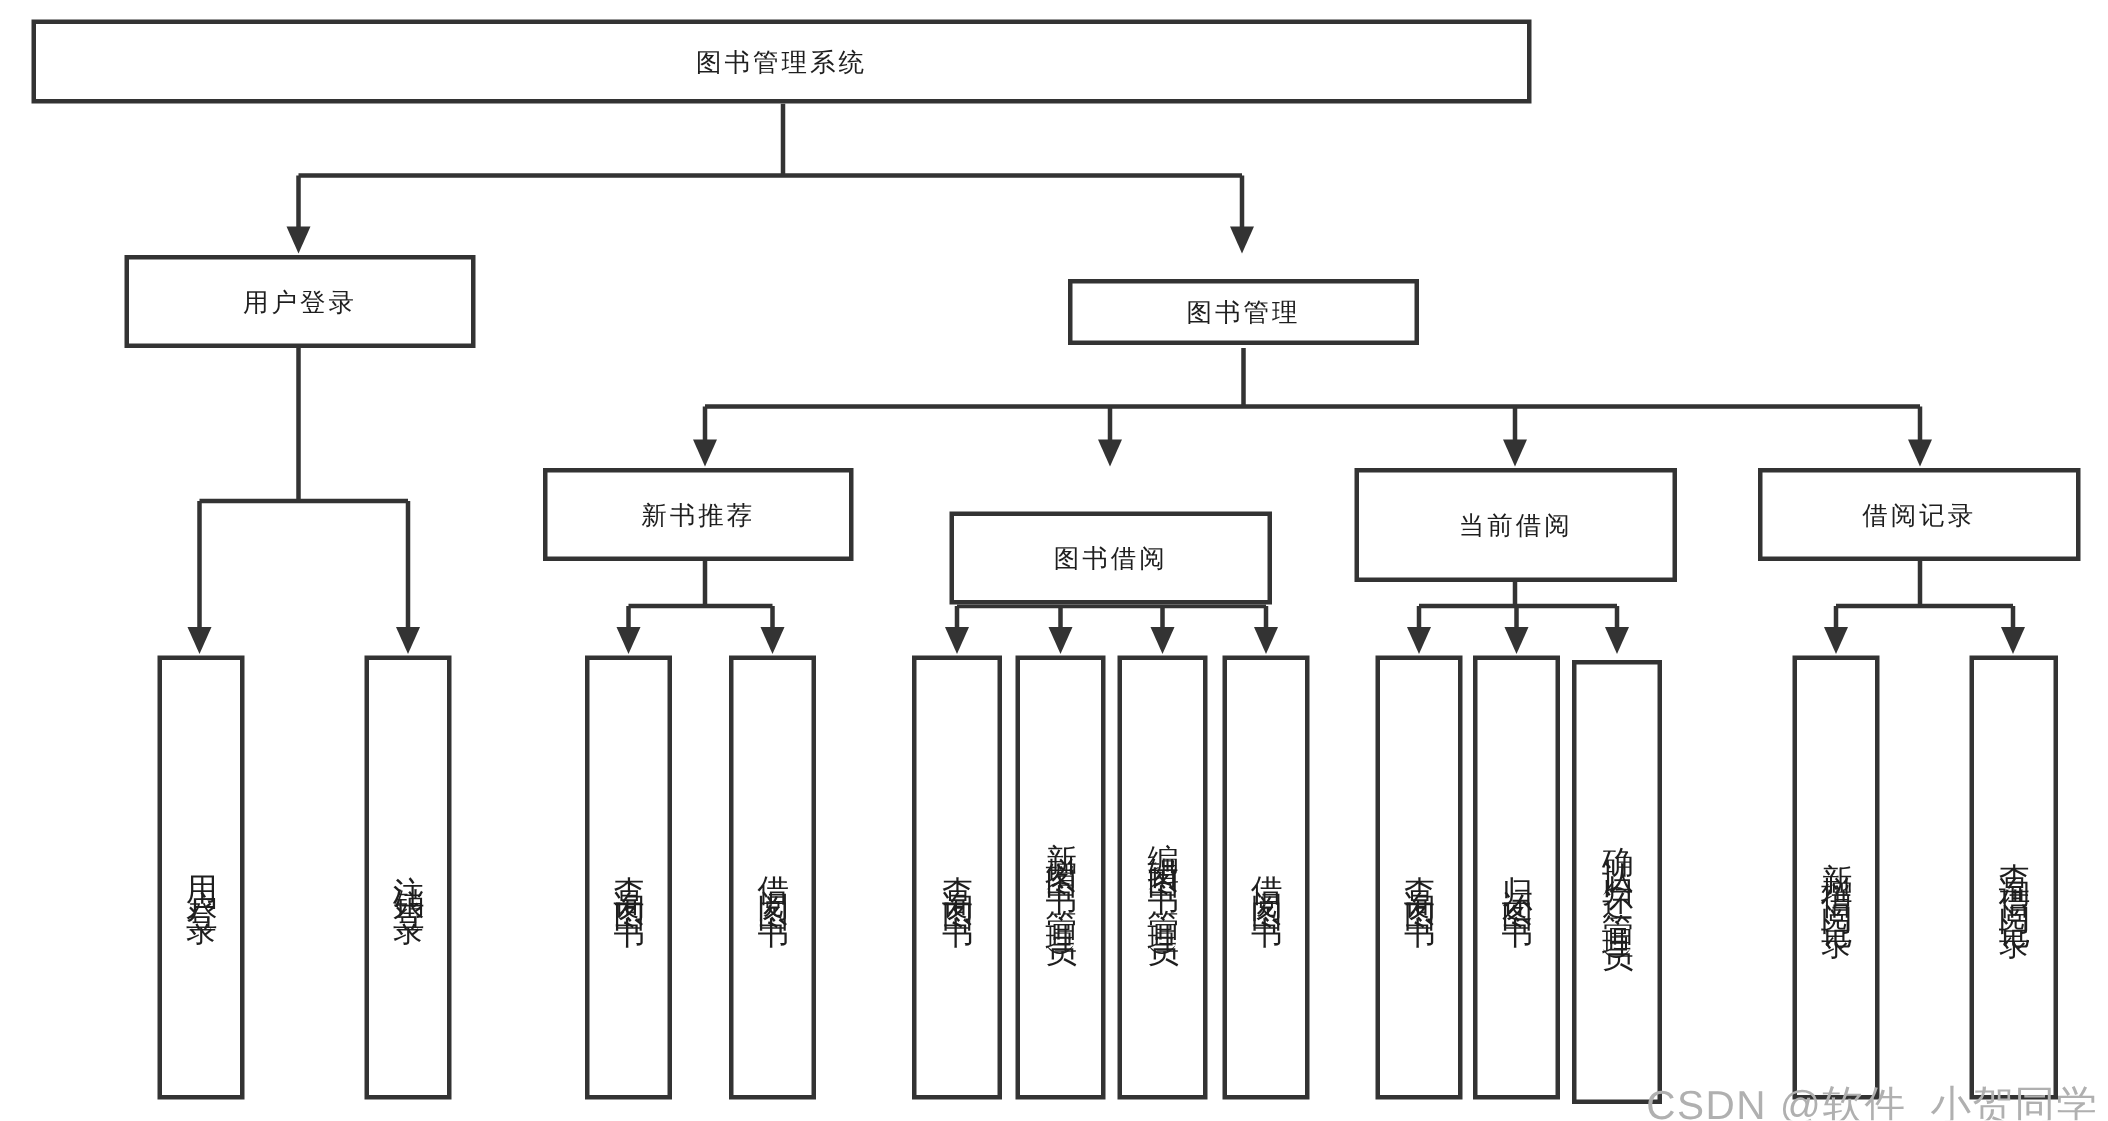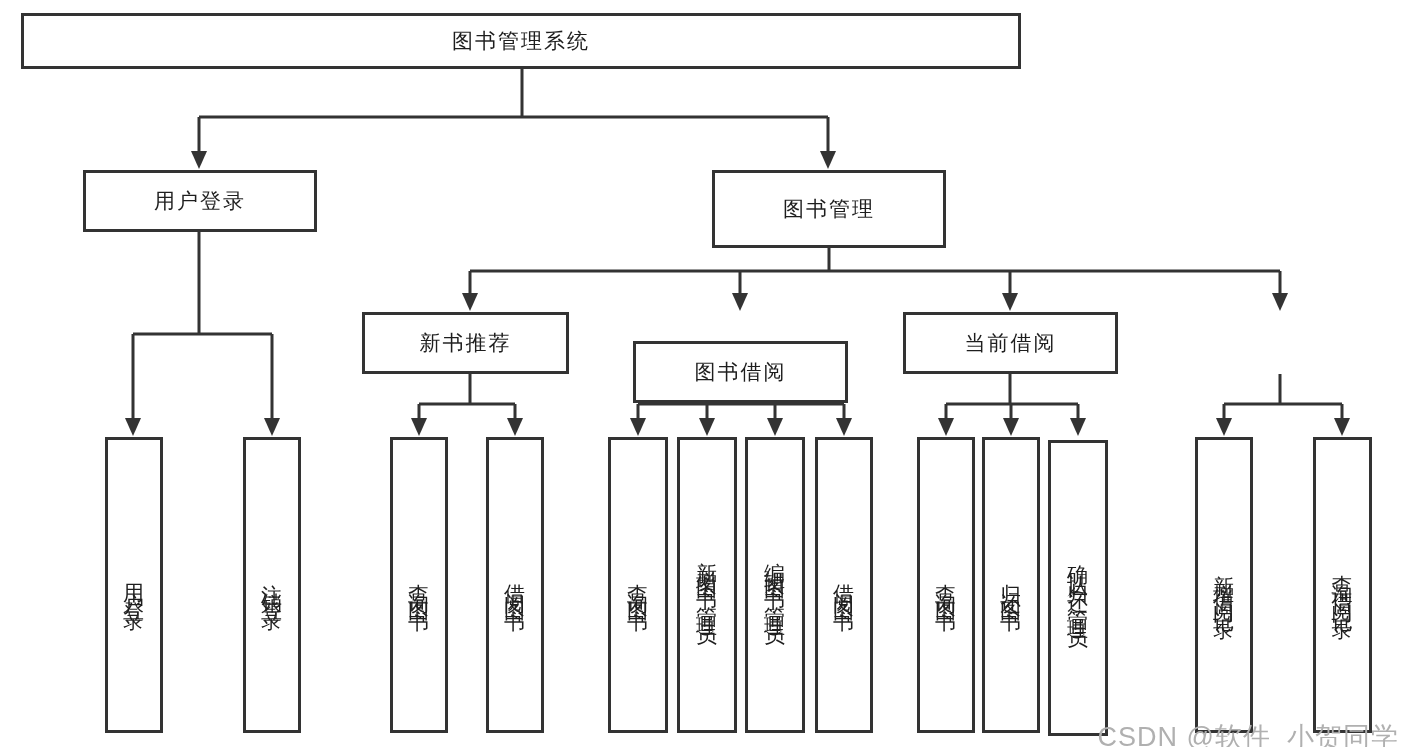--- a/index.html
+++ b/index.html
@@ -21,21 +21,21 @@
   .wires{position:absolute;left:0;top:0;width:1405px;height:747px;}
   .wire{stroke:var(--line);stroke-width:3;fill:none;}
   .arrowhead{fill:var(--line);stroke:none;}
   .node{
     position:absolute;box-sizing:border-box;
     background:var(--box-fill);
     border:3px solid var(--box-border);
     display:flex;align-items:center;justify-content:center;
     color:var(--text);
   }
-  .h-label{font-size:21px;letter-spacing:2px;white-space:nowrap;}
+  .h-label{font-size:17px;letter-spacing:2px;white-space:nowrap;}
   .v-label{
     writing-mode:vertical-rl;
     text-orientation:mixed;
     font-size:21px;
     letter-spacing:9px;
     line-height:1.1;
     white-space:nowrap;
   }
   .watermark{
     position:absolute;top:719px;right:6px;
@@ -85,32 +85,35 @@
     <polygon class="arrowhead" points="1334,418 1350,418 1342,436"></polygon>
   </svg>
 
   <div class="node" style="left:21px;top:13px;width:1000px;height:56px;">
     <span class="h-label">图书管理系统</span>
   </div>
 
   <div class="node" style="left:83px;top:170px;width:234px;height:62px;">
     <span class="h-label">用户登录</span>
   </div>
-  <div class="node" style="left:712px;top:170px;width:234px;height:78px;align-items:center;">
+  <div class="node" style="left:712px;top:186px;width:234px;height:44px;align-items:center;">
     <span class="h-label">图书管理</span>
   </div>
 
   <div class="node" style="left:362px;top:312px;width:207px;height:62px;">
     <span class="h-label">新书推荐</span>
   </div>
   <div class="node" style="left:633px;top:312px;width:215px;height:62px;margin-top:29px;">
     <span class="h-label">图书借阅</span>
   </div>
-  <div class="node" style="left:903px;top:312px;width:215px;height:62px;">
+  <div class="node" style="left:903px;top:312px;width:215px;height:76px;">
     <span class="h-label">当前借阅</span>
+  </div>
+  <div class="node" style="left:1172px;top:312px;width:215px;height:62px;">
+    <span class="h-label">借阅记录</span>
   </div>
 
   <div class="node" style="left:105px;top:437px;width:58px;height:296px;">
     <span class="v-label">用户登录</span>
   </div>
   <div class="node" style="left:243px;top:437px;width:58px;height:296px;">
     <span class="v-label">注销登录</span>
   </div>
 
   <div class="node" style="left:390px;top:437px;width:58px;height:296px;">

